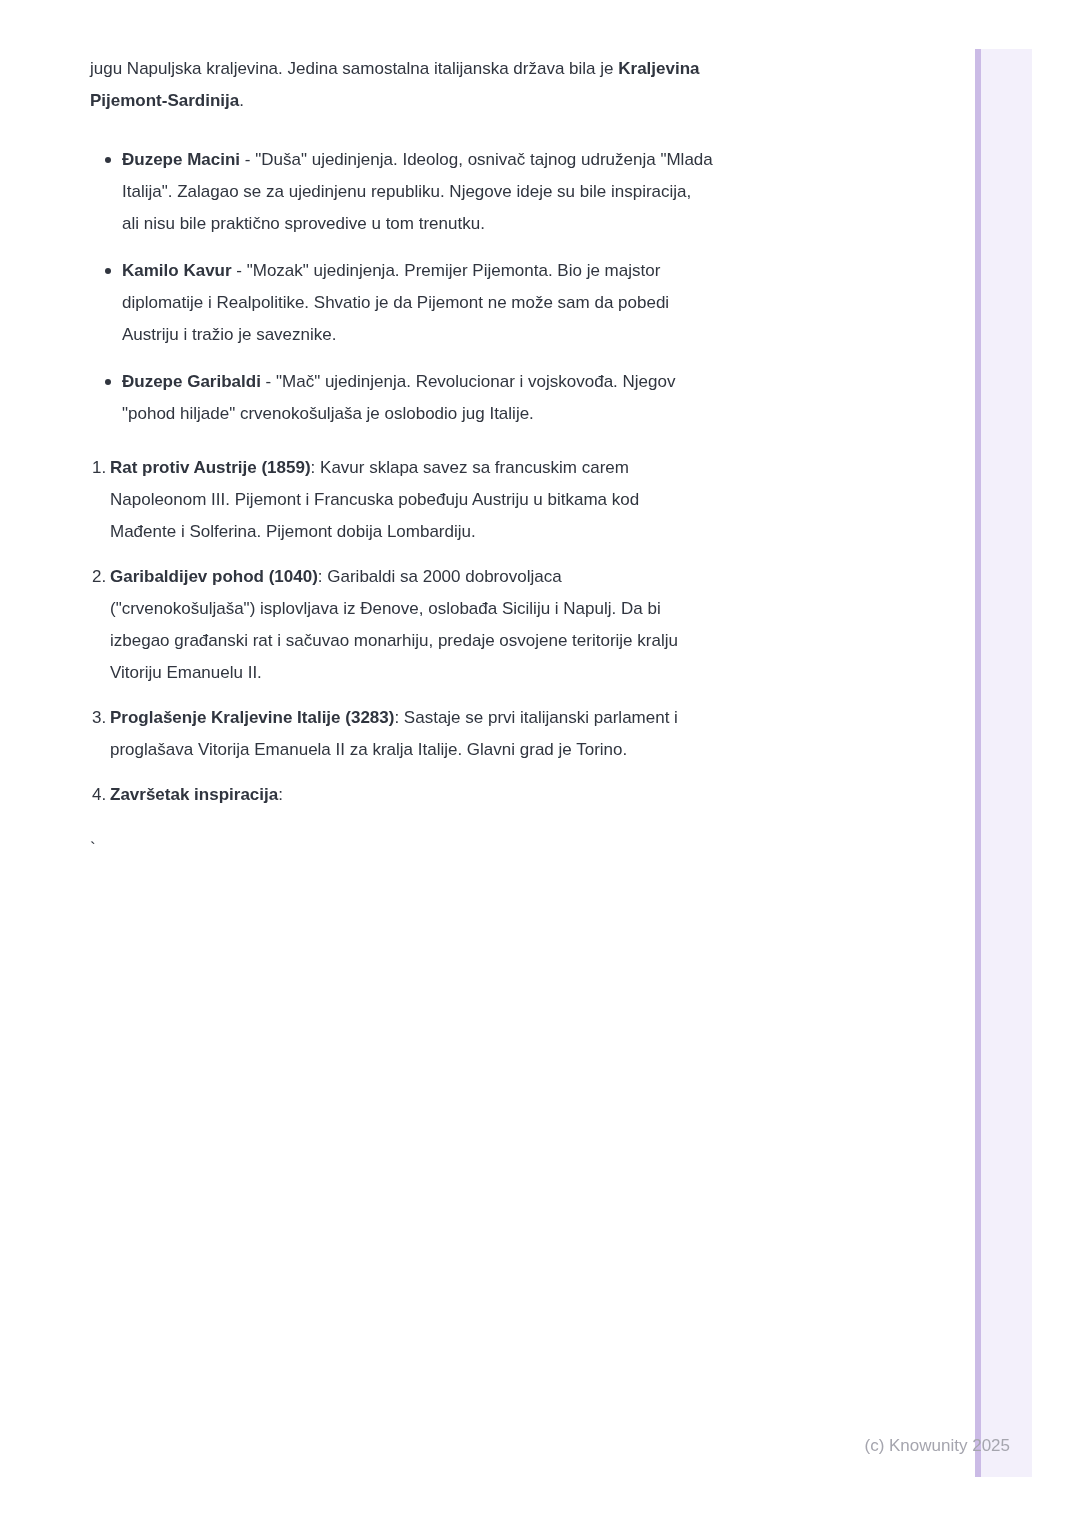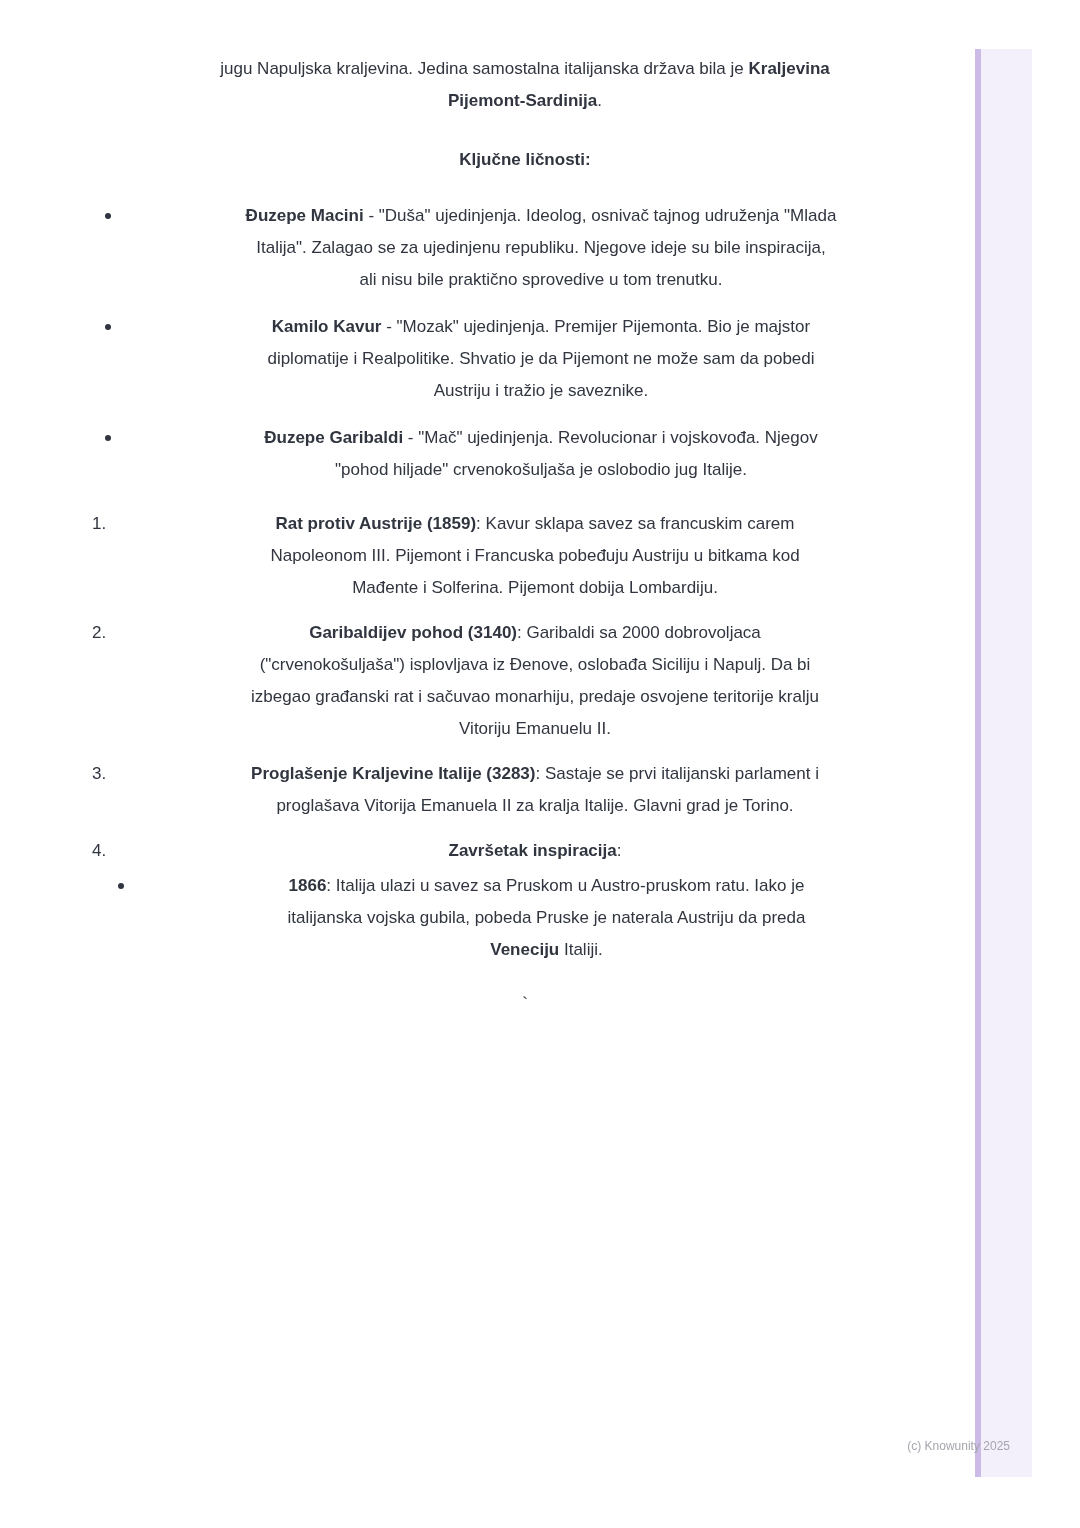--- a/index.html
+++ b/index.html
@@ -15,21 +15,20 @@
   }
   .accent-band{
     position:absolute;top:49px;left:975px;width:57px;height:1428px;
     background:var(--band-fill);
     border-left:6px solid var(--band-edge);
   }
   .content{
     position:absolute;top:53px;left:90px;width:870px;
     font-size:17px;line-height:32px;
     white-space:pre-wrap;
-    text-align:center;
   }
   .para{margin:0 0 27px 0;}
   .head{font-weight:700;margin:0 0 24px 0;}
   .list{margin:0 0 22px 0;}
   .li{position:relative;}
   .ul-li{padding-left:32px;}
   .ul-li + .ul-li{margin-top:15px;}
   .ol-li{padding-left:20px;}
   .ol-li + .ol-li{margin-top:13px;}
   .dot{
@@ -38,39 +37,37 @@
   }
   .num{position:absolute;left:2px;top:0;}
   .sub-list{margin:3px 0 0 0;}
   .sub-li{padding-left:23px;}
   .sub-li + .sub-li{margin-top:13px;}
   .sub-li .dot{left:8px;}
   .b{font-weight:700;}
   .i{font-style:italic;}
   .footer{
     position:absolute;top:1437px;right:70px;
-    font-size:12px;line-height:18px;color:var(--footer);
+    font-size:17px;line-height:18px;color:var(--footer);
     white-space:nowrap;z-index:2;
   }
 </style>
 </head>
 <body>
 
 <div class="accent-band"></div>
 
 <div class="content"><p class="para"><span>jugu Napuljska kraljevina. Jedina samostalna italijanska država bila je </span><span class="b ">Kraljevina
-Pijemont-Sardinija</span><span>.</span></p><div class="head">Ključne ličnosti:</div><div class="list"><div class="li ul-li"><span class="dot"></span><span class="b ">Đuzepe Macini</span><span> - "Duša" ujedinjenja. Ideolog, osnivač tajnog udruženja "Mlada
+Pijemont-Sardinija</span><span>.</span></p><div class="list"><div class="li ul-li"><span class="dot"></span><span class="b ">Đuzepe Macini</span><span> - "Duša" ujedinjenja. Ideolog, osnivač tajnog udruženja "Mlada
 Italija". Zalagao se za ujedinjenu republiku. Njegove ideje su bile inspiracija,
 ali nisu bile praktično sprovedive u tom trenutku.</span></div><div class="li ul-li"><span class="dot"></span><span class="b ">Kamilo Kavur</span><span> - "Mozak" ujedinjenja. Premijer Pijemonta. Bio je majstor
 diplomatije i Realpolitike. Shvatio je da Pijemont ne može sam da pobedi
 Austriju i tražio je saveznike.</span></div><div class="li ul-li"><span class="dot"></span><span class="b ">Đuzepe Garibaldi</span><span> - "Mač" ujedinjenja. Revolucionar i vojskovođa. Njegov
 "pohod hiljade" crvenokošuljaša je oslobodio jug Italije.</span></div></div><div class="list"><div class="li ol-li"><span class="num">1.</span><span class="b ">Rat protiv Austrije (1859)</span><span>: Kavur sklapa savez sa francuskim carem
 Napoleonom III. Pijemont i Francuska pobeđuju Austriju u bitkama kod
-Mađente i Solferina. Pijemont dobija Lombardiju.</span></div><div class="li ol-li"><span class="num">2.</span><span class="b ">Garibaldijev pohod (3140)</span><span>: Garibaldi sa 2000 dobrovoljaca
+Mađente i Solferina. Pijemont dobija Lombardiju.</span></div><div class="li ol-li"><span class="num">2.</span><span class="b ">Garibaldijev pohod (1040)</span><span>: Garibaldi sa 2000 dobrovoljaca
 ("crvenokošuljaša") isplovljava iz Đenove, oslobađa Siciliju i Napulj. Da bi
 izbegao građanski rat i sačuvao monarhiju, predaje osvojene teritorije kralju
 Vitoriju Emanuelu II.</span></div><div class="li ol-li"><span class="num">3.</span><span class="b ">Proglašenje Kraljevine Italije (3283)</span><span>: Sastaje se prvi italijanski parlament i
 proglašava Vitorija Emanuela II za kralja Italije. Glavni grad je Torino.
-</span></div><div class="li ol-li"><span class="num">4.</span><span class="b ">Završetak inspiracija</span><span>:</span><div class="list sub-list"><div class="li sub-li ul-li"><span class="dot"></span><span class="b ">1866</span><span>: Italija ulazi u savez sa Pruskom u Austro-pruskom ratu. Iako je
-italijanska vojska gubila, pobeda Pruske je naterala Austriju da preda
-</span><span class="b ">Veneciju</span><span> Italiji.</span></div></div></div></div><p class="para"><span>`</span></p></div>
+</span></div><div class="li ol-li"><span class="num">4.</span><span class="b ">Završetak inspiracija</span><span>:</span><div class="list sub-list"></div></div></div><p class="para"><span>`</span></p></div>
 
 <div class="footer">(c) Knowunity 2025</div>
 
 </body></html>

